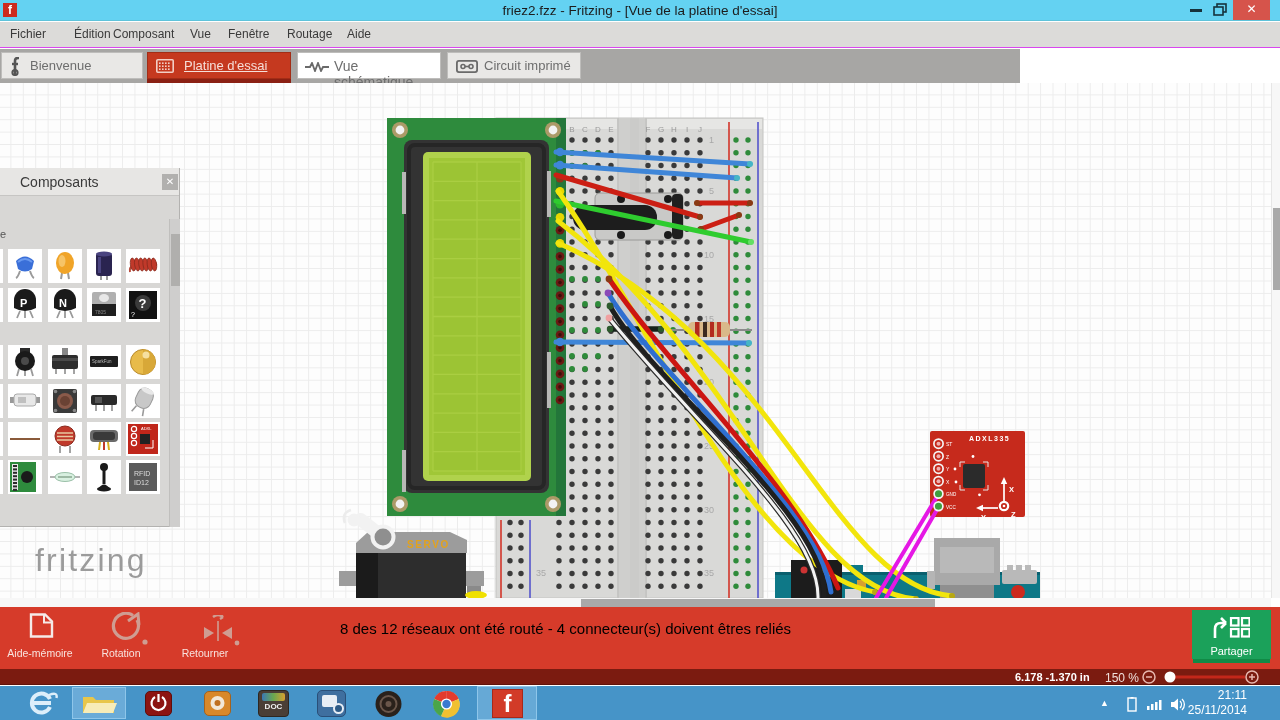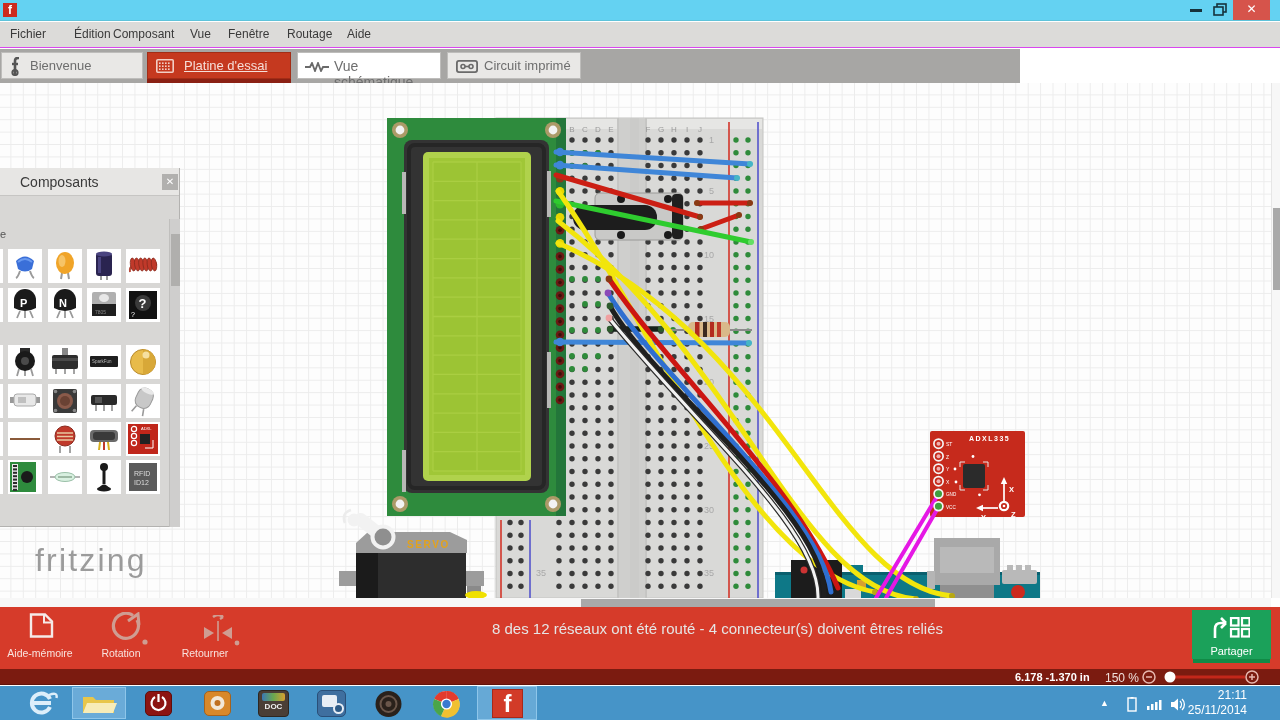--- a/index.html
+++ b/index.html
@@ -5,20 +5,21 @@
   * { margin:0; padding:0; box-sizing:border-box; }
   html,body { width:1280px; height:720px; overflow:hidden; }
   body { font-family:"Liberation Sans", sans-serif; position:relative; background:#fff; }
   .abs { position:absolute; }
 </style>
 </head>
 <body>
 
 <div class="abs" style="left:0;top:0;width:1280px;height:21px;background:#64d2f2;border-bottom:1px solid #5fc3da;">
   <div class="abs" style="left:3px;top:3px;width:14px;height:14px;background:#cc2a1e;color:#fff;font-size:12px;font-weight:bold;text-align:center;line-height:14px;">f</div>
+  <div class="abs" style="left:0;top:3px;width:1280px;text-align:center;font-size:13.5px;color:#1c1c1c;">friez2.fzz - Fritzing - [Vue de la platine d'essai]</div>
   <div class="abs" style="left:1190px;top:9px;width:12px;height:3px;background:#16323c;"></div>
   <svg class="abs" style="left:1213px;top:3px;" width="16" height="15">
     <rect x="4" y="1" width="9" height="8" fill="none" stroke="#16323c" stroke-width="1.6"></rect>
     <rect x="1" y="4" width="9" height="8" fill="#64d2f2" stroke="#16323c" stroke-width="1.6"></rect>
   </svg>
   <div class="abs" style="left:1233px;top:0;width:37px;height:20px;background:#d6544b;color:#fff;text-align:center;font-size:12px;line-height:19px;">✕</div>
 </div>
 
 <div class="abs" style="left:0;top:22px;width:1280px;height:26px;background:#dcdbd9;border-bottom:1px solid #d946ef;font-size:12px;color:#3a3a3a;">
   <span class="abs" style="left:10px;top:5px;">Fichier</span>
@@ -1008,21 +1009,21 @@
   </svg>
   <div class="abs" style="left:71px;top:40px;width:100px;text-align:center;font-size:10.5px;color:#f8e3de;">Rotation</div>
   <svg class="abs" style="left:196px;top:8px;" width="44" height="32" viewBox="0 0 44 32">
     <path d="M17 2 Q22 -2 27 2 L25 0 M27 2 L24 4" fill="none" stroke="#cf9d92" stroke-width="2.4"></path>
     <path d="M22 6 L22 26" stroke="#cf9d92" stroke-width="1.6"></path>
     <path d="M8 12 L18 18 L8 24 Z" fill="#cf9d92"></path>
     <path d="M36 12 L26 18 L36 24 Z" fill="#cf9d92"></path>
     <circle cx="41" cy="28" r="2.4" fill="#cf9d92"></circle>
   </svg>
   <div class="abs" style="left:155px;top:40px;width:100px;text-align:center;font-size:10.5px;color:#f8e3de;">Retourner</div>
-  <div class="abs" style="left:340px;top:13px;width:755px;text-align:center;font-size:15px;color:#e5e5e5;">8 des 12 réseaux ont été routé - 4 connecteur(s) doivent êtres reliés</div>
+  <div class="abs" style="left:340px;top:13px;width:755px;font-size:15px;color:#000000;">8 des 12 réseaux ont été routé - 4 connecteur(s) doivent êtres reliés</div>
   <div class="abs" style="left:1192px;top:3px;width:79px;height:49px;background:#1ba15a;">
     <svg class="abs" style="left:21px;top:7px;" width="37" height="22" viewBox="0 0 37 22">
       <path d="M2 21 L2 12 Q2 6 8 6 L13 6 M13 6 L8 1 M13 6 L8 11" fill="none" stroke="#fff" stroke-width="2.6"></path>
       <rect x="18" y="1" width="7.5" height="7.5" fill="none" stroke="#fff" stroke-width="2.2"></rect>
       <rect x="29" y="1" width="7.5" height="7.5" fill="none" stroke="#fff" stroke-width="2.2"></rect>
       <rect x="18" y="12" width="7.5" height="7.5" fill="none" stroke="#fff" stroke-width="2.2"></rect>
       <rect x="29" y="12" width="7.5" height="7.5" fill="none" stroke="#fff" stroke-width="2.2"></rect>
     </svg>
     <div class="abs" style="left:0;top:35px;width:79px;text-align:center;font-size:11px;color:#fff;">Partager</div>
   </div>

